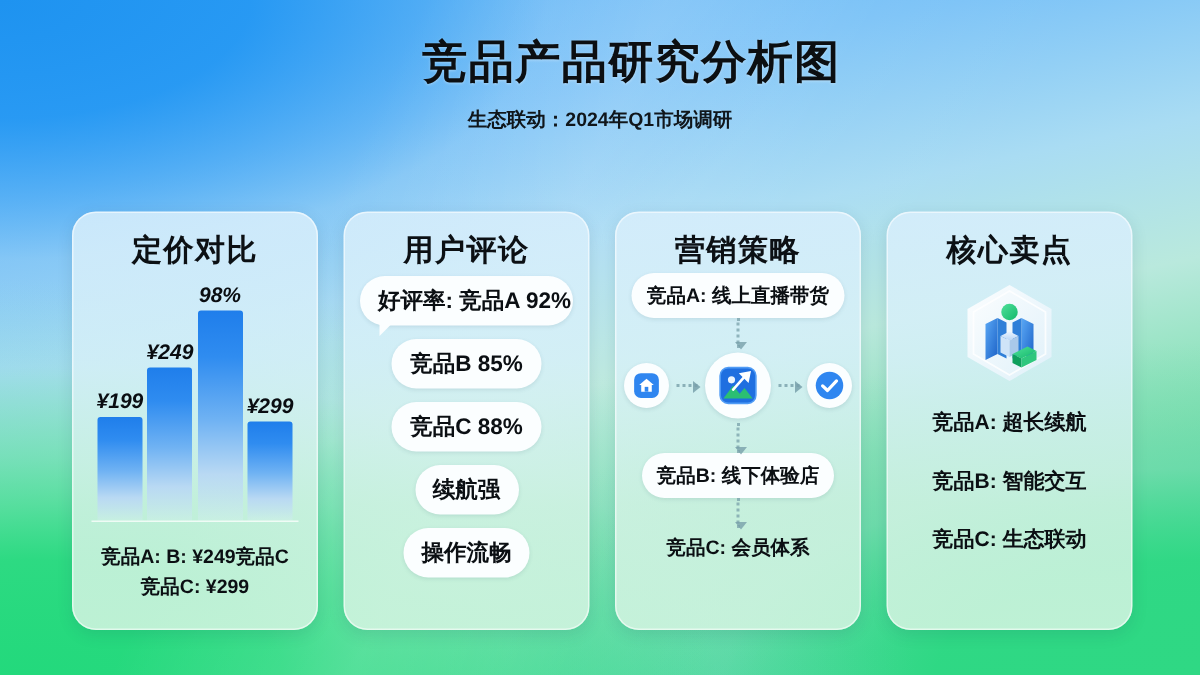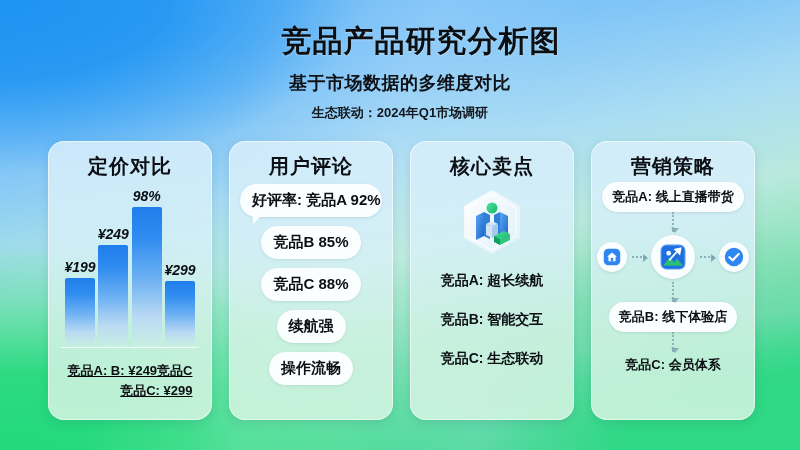--- a/index.html
+++ b/index.html
@@ -75,21 +75,21 @@
     display: flex; align-items: flex-end; justify-content: space-between;
   }
   .bar-col { width: 23%; display: flex; flex-direction: column; align-items: center; justify-content: flex-end; height: 100%; }
   .bar-val { font-size: 14px; font-weight: bold; color: #0a0d11; margin-bottom: 3px; white-space: nowrap; font-style: italic; }
   .bar {
     width: 100%;
     border-radius: 2px 2px 0 0;
     background: linear-gradient(180deg, #1f7eeb 0%, #2f8cf0 22%, #6fb2f3 52%, #b9d9f3 78%, rgba(222,240,250,0.25) 100%);
   }
   .axis { position: absolute; left: 2px; right: 2px; bottom: 9px; height: 1px; background: rgba(255,255,255,0.75); }
-  .chart-legend { margin-top: 4px; text-align: right; text-decoration: underline; }
+  .chart-legend { margin-top: 4px; text-align: center; }
   .chart-legend div { font-size: 13px; font-weight: bold; color: #0b0f13; line-height: 1.55; white-space: nowrap; }
 
   
   .bubbles { width: 100%; margin-top: 4px; display: flex; flex-direction: column; align-items: center; gap: 9px; }
   .bubble {
     position: relative;
     background: #fbfeff;
     border-radius: 18px;
     padding: 7px 12px;
     font-size: 15px; font-weight: bold; color: #0b0f13;
@@ -148,21 +148,20 @@
     border-left: 5px solid rgba(120,160,170,0.85);
   }
 </style>
 </head>
 <body>
 
 <div id="stage">
 
   <div class="header">
     <div class="title">竞品产品研究分析图</div>
-    <div class="subtitle">基于市场数据的多维度对比</div>
     <div class="source">生态联动：2024年Q1市场调研</div>
   </div>
 
   <div class="cards">
 
     <div class="card">
       <div class="card-title">定价对比</div>
 
       <div class="chart">
         <div class="bars">
@@ -198,20 +197,66 @@
     </div>
 
     <div class="card">
       <div class="card-title">用户评论</div>
       <div class="bubbles">
         <div class="bubble tail wide">好评率: 竞品A 92%</div>
         <div class="bubble">竞品B 85%</div>
         <div class="bubble">竞品C 88%</div>
         <div class="bubble">续航强</div>
         <div class="bubble">操作流畅</div>
+      </div>
+    </div>
+
+    <div class="card">
+      <div class="card-title">营销策略</div>
+
+      <div class="flow">
+        <div class="pill">竞品A:  线上直播带货</div>
+        <div class="vconn"></div>
+
+        <div class="icon-row">
+          <div class="icon-badge">
+            <svg width="18" height="18" viewBox="0 0 24 24" aria-hidden="true">
+              <rect x="1" y="1" width="22" height="22" rx="6" fill="#2f86f0"></rect>
+              <path d="M12 6 L18.5 11.5 L16.7 11.5 L16.7 17.5 L7.3 17.5 L7.3 11.5 L5.5 11.5 Z" fill="#ffffff"></path>
+              <rect x="10.4" y="13.2" width="3.2" height="4.3" fill="#2f86f0"></rect>
+            </svg>
+          </div>
+
+          <div class="hconn"></div>
+
+          <div class="icon-badge big">
+            <svg width="26" height="26" viewBox="0 0 24 24" aria-hidden="true">
+              <rect x="1" y="1" width="22" height="22" rx="5" fill="#1f6fe0"></rect>
+              <rect x="1" y="1" width="22" height="22" rx="5" fill="none" stroke="#4f9bf5" stroke-width="1"></rect>
+              <path d="M3 20 L9 12 L13 17 L16 13.5 L21 20 Z" fill="#2bbf72"></path>
+              <circle cx="8" cy="8.5" r="2.2" fill="#eaf4ff"></circle>
+              <path d="M12.5 4.5 L20 3 L18.5 10.5 Z" fill="#ffffff"></path>
+              <path d="M9 14.5 L17 5.5" stroke="#ffffff" stroke-width="1.6" stroke-linecap="round"></path>
+            </svg>
+          </div>
+
+          <div class="hconn"></div>
+
+          <div class="icon-badge">
+            <svg width="20" height="20" viewBox="0 0 24 24" aria-hidden="true">
+              <circle cx="12" cy="12" r="11" fill="#2f86f0"></circle>
+              <path d="M6.5 12.3 L10.4 16 L17.6 8.3" fill="none" stroke="#ffffff" stroke-width="2.6" stroke-linecap="round" stroke-linejoin="round"></path>
+            </svg>
+          </div>
+        </div>
+
+        <div class="vconn"></div>
+        <div class="pill">竞品B:  线下体验店</div>
+        <div class="vconn"></div>
+        <div class="plain">竞品C:  会员体系</div>
       </div>
     </div>
 
     <div class="card">
       <div class="card-title">核心卖点</div>
 
       <div class="hex-wrap">
         <svg width="64" height="68" viewBox="0 0 64 68" aria-hidden="true">
           <defs>
             <linearGradient id="hexg" x1="0" y1="0" x2="1" y2="1">
@@ -247,60 +292,14 @@
         </svg>
       </div>
 
       <div class="points">
         <div class="point">竞品A:  超长续航</div>
         <div class="point">竞品B:  智能交互</div>
         <div class="point">竞品C:  生态联动</div>
       </div>
     </div>
 
-    <div class="card">
-      <div class="card-title">营销策略</div>
-
-      <div class="flow">
-        <div class="pill">竞品A:  线上直播带货</div>
-        <div class="vconn"></div>
-
-        <div class="icon-row">
-          <div class="icon-badge">
-            <svg width="18" height="18" viewBox="0 0 24 24" aria-hidden="true">
-              <rect x="1" y="1" width="22" height="22" rx="6" fill="#2f86f0"></rect>
-              <path d="M12 6 L18.5 11.5 L16.7 11.5 L16.7 17.5 L7.3 17.5 L7.3 11.5 L5.5 11.5 Z" fill="#ffffff"></path>
-              <rect x="10.4" y="13.2" width="3.2" height="4.3" fill="#2f86f0"></rect>
-            </svg>
-          </div>
-
-          <div class="hconn"></div>
-
-          <div class="icon-badge big">
-            <svg width="26" height="26" viewBox="0 0 24 24" aria-hidden="true">
-              <rect x="1" y="1" width="22" height="22" rx="5" fill="#1f6fe0"></rect>
-              <rect x="1" y="1" width="22" height="22" rx="5" fill="none" stroke="#4f9bf5" stroke-width="1"></rect>
-              <path d="M3 20 L9 12 L13 17 L16 13.5 L21 20 Z" fill="#2bbf72"></path>
-              <circle cx="8" cy="8.5" r="2.2" fill="#eaf4ff"></circle>
-              <path d="M12.5 4.5 L20 3 L18.5 10.5 Z" fill="#ffffff"></path>
-              <path d="M9 14.5 L17 5.5" stroke="#ffffff" stroke-width="1.6" stroke-linecap="round"></path>
-            </svg>
-          </div>
-
-          <div class="hconn"></div>
-
-          <div class="icon-badge">
-            <svg width="20" height="20" viewBox="0 0 24 24" aria-hidden="true">
-              <circle cx="12" cy="12" r="11" fill="#2f86f0"></circle>
-              <path d="M6.5 12.3 L10.4 16 L17.6 8.3" fill="none" stroke="#ffffff" stroke-width="2.6" stroke-linecap="round" stroke-linejoin="round"></path>
-            </svg>
-          </div>
-        </div>
-
-        <div class="vconn"></div>
-        <div class="pill">竞品B:  线下体验店</div>
-        <div class="vconn"></div>
-        <div class="plain">竞品C:  会员体系</div>
-      </div>
-    </div>
-
   </div>
 </div>
 
 </body></html>

